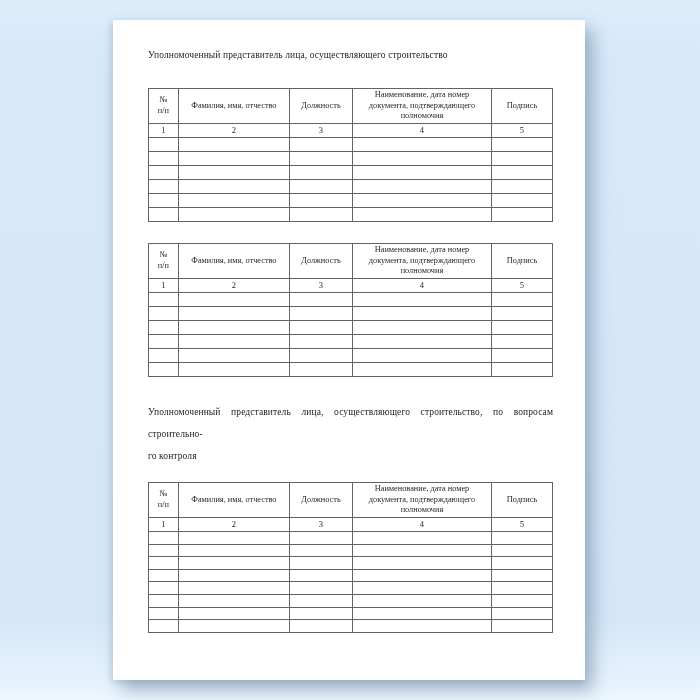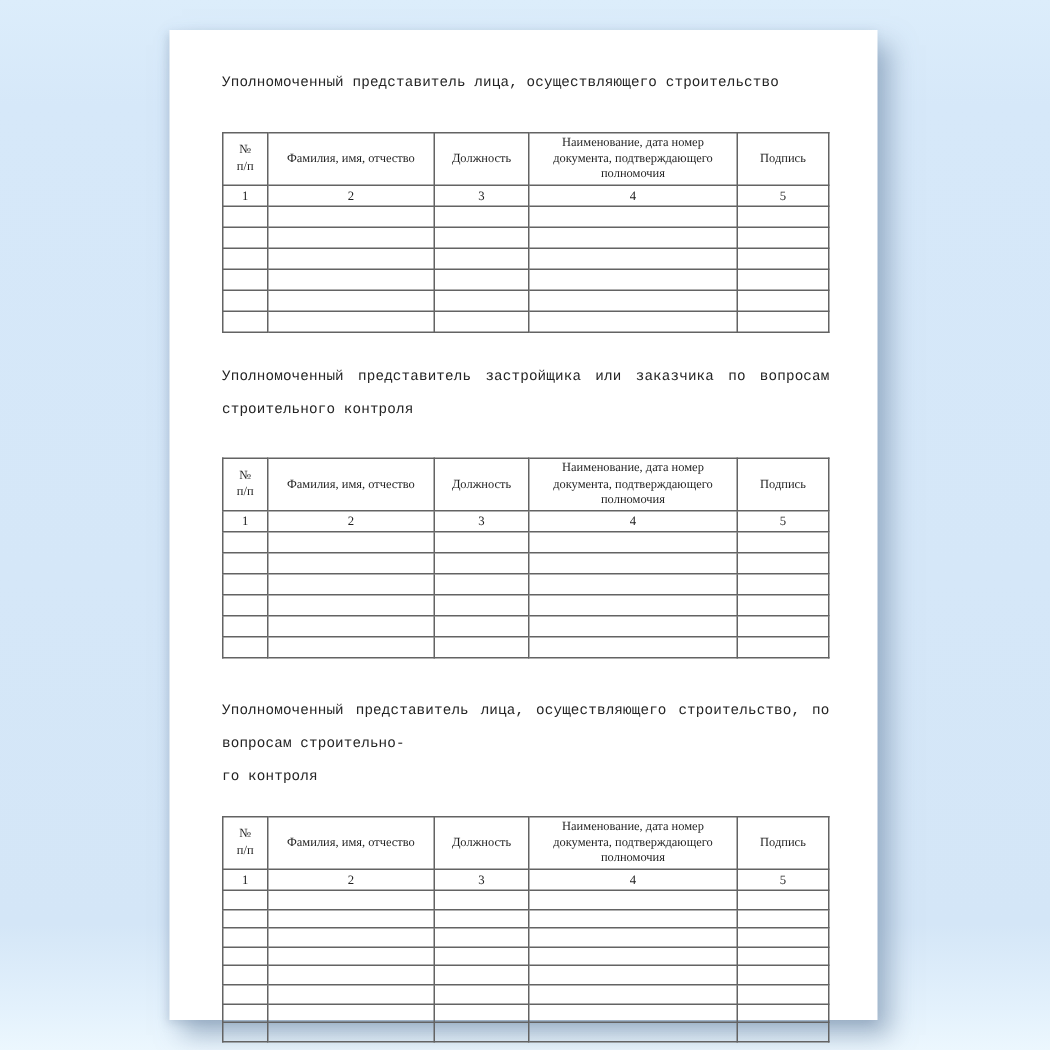--- a/index.html
+++ b/index.html
@@ -35,21 +35,20 @@
     color: #222222;
   }
   .heading {
     margin: 0;
     font-size: 9.5px;
     line-height: 22px;
     letter-spacing: 0.1px;
     white-space: pre-line;
     text-align: justify;
     color: #242424;
-    font-family: Liberation Mono, monospace;
   }
   table.rep-table {
     width: 100%;
     border-collapse: collapse;
     table-layout: fixed;
     border: 1.6px solid #424242;
   }
   table.rep-table th,
   table.rep-table td {
     border: 1px solid #636363;
@@ -164,21 +163,20 @@
               <td></td>
               <td></td>
               <td></td>
               <td></td>
             </tr>
           </tbody>
       </table>
     </section>
 
     <section class="doc-section section-2">
-      <p class="heading">Уполномоченный представитель застройщика или заказчика по вопросам строительного контроля</p>
       <table class="rep-table">
         <colgroup>
           <col class="col-1">
             <col class="col-2">
             <col class="col-3">
             <col class="col-4">
             <col class="col-5">
         </colgroup>
         <thead>
           <tr>

